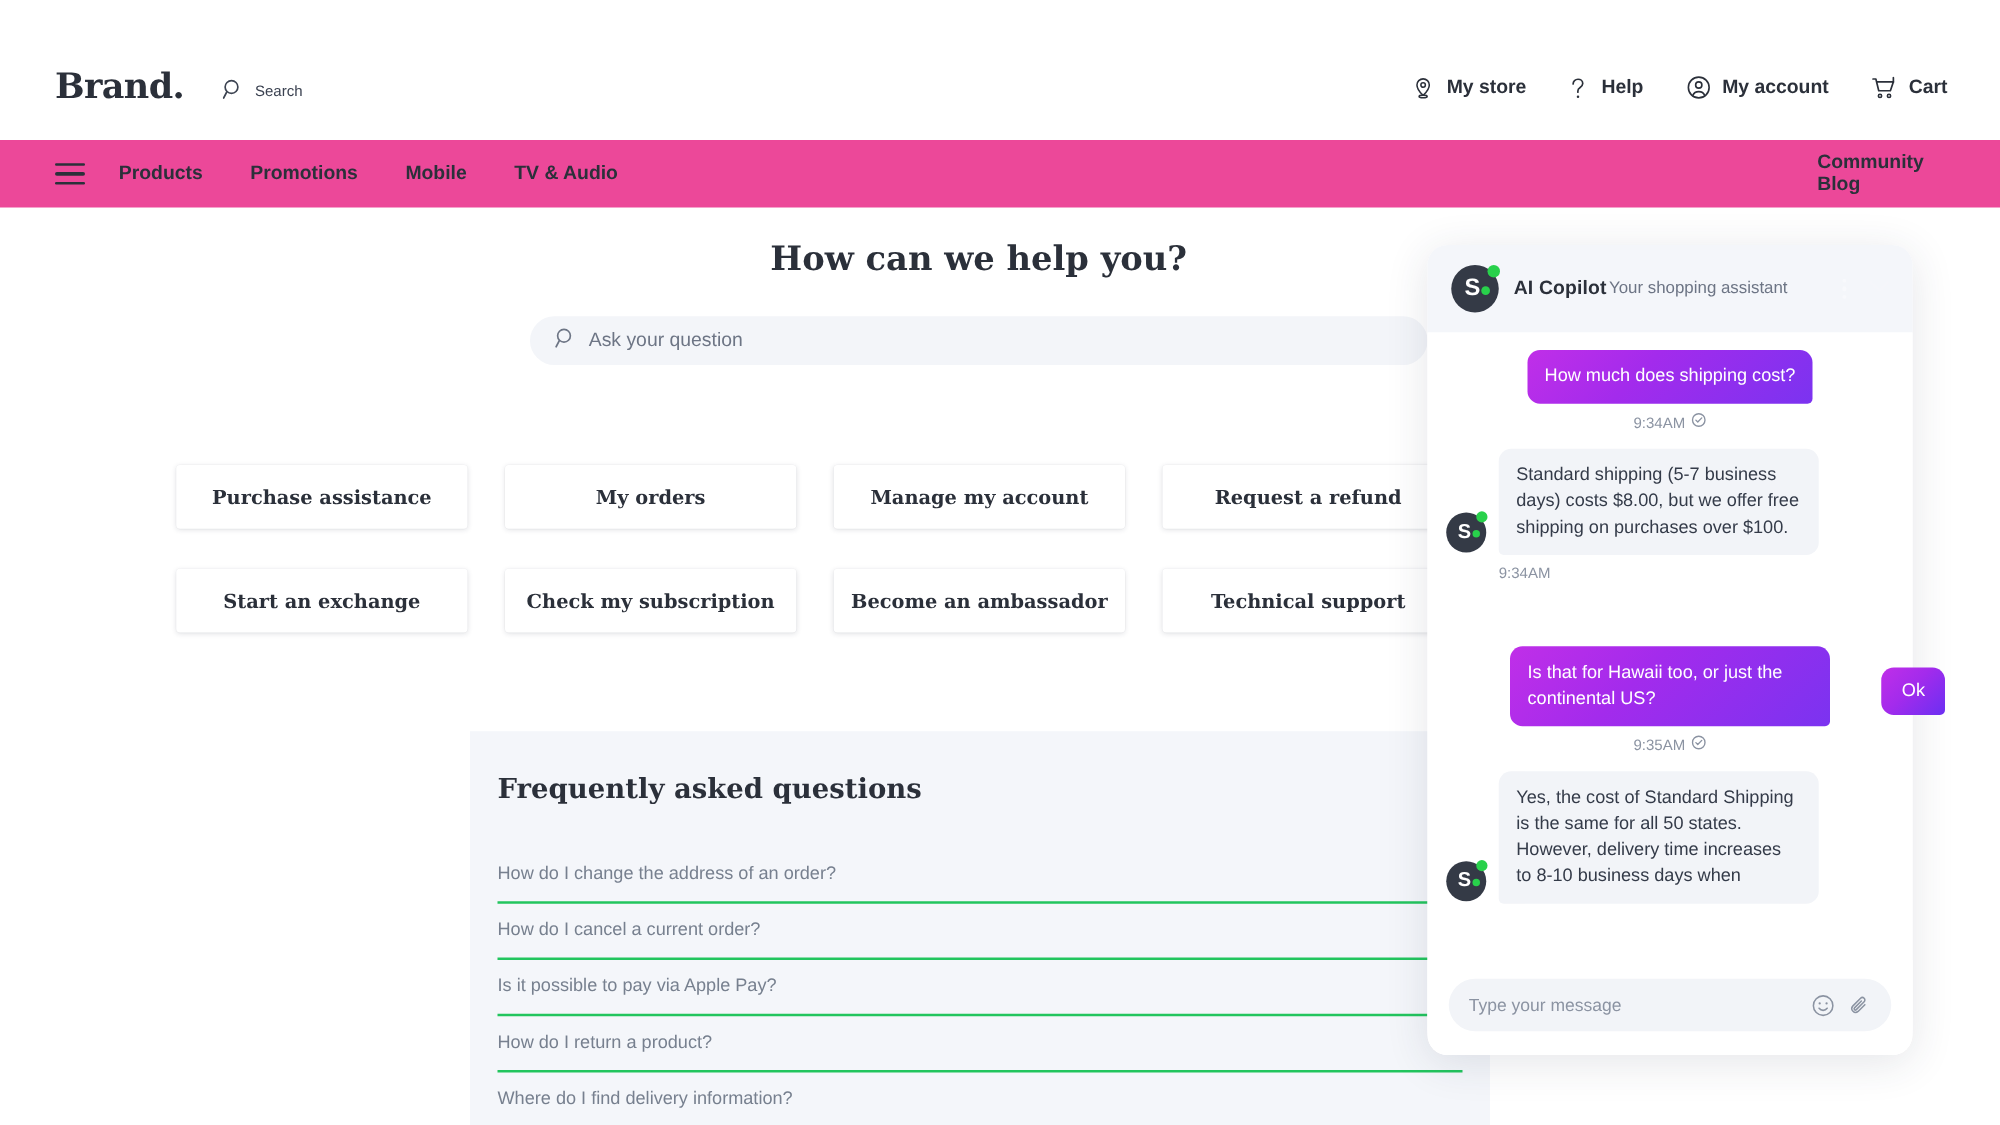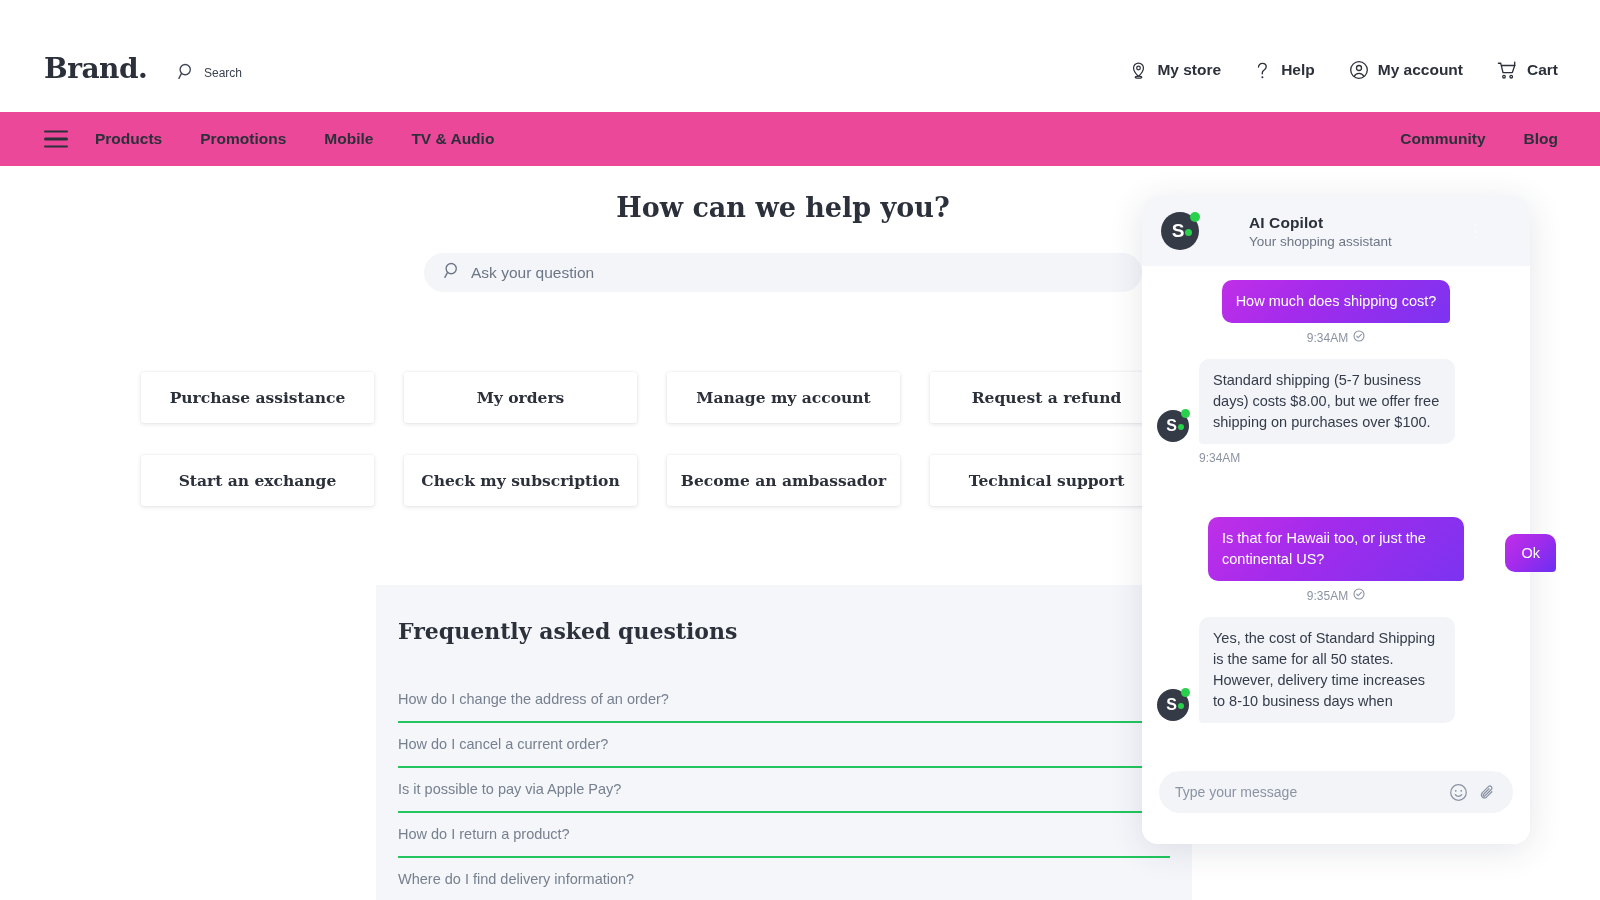--- a/index.html
+++ b/index.html
@@ -53,21 +53,21 @@
     width: 24px; height: 17px; cursor: pointer;
     display: flex; flex-direction: column; justify-content: space-between;
   }
   .burger i { display: block; height: 2.4px; width: 100%; background: #2b303a; border-radius: 2px; }
   .nav-left { position: absolute; left: 95px; display: flex; gap: 0; align-items: center; }
   .nav-item {
     font-size: 15.5px; font-weight: 600; color: #2b303a;
     padding: 0 19px; cursor: pointer; white-space: nowrap;
   }
   .nav-left .nav-item:first-child { padding-left: 0; }
-  .nav-right { position: absolute; right: 42px; display: flex; align-items: flex-start; }
+  .nav-right { position: absolute; right: 42px; display: flex; align-items: flex-start; flex-direction: column; }
   .nav-right .nav-item:last-child { padding-right: 0; }
 
   
   .hero-title {
     position: absolute; top: 192px; left: 0; width: 1566px;
     text-align: center;
     font-family: "DejaVu Serif", "Liberation Serif", serif;
     font-weight: 700; font-size: 27px; color: #2b303a;
   }
   .hero-search {
@@ -144,21 +144,21 @@
     margin-left: -4px; margin-top: -1px;
   }
   .avatar .dot-lg {
     position: absolute; right: -1px; top: 0px;
     width: 10px; height: 10px; border-radius: 50%; background: #28d14b;
   }
   .avatar .dot-sm {
     position: absolute; right: 7px; top: 17px;
     width: 7px; height: 7px; border-radius: 50%; background: #28d14b;
   }
-  .chat-id { display: flex; flex-direction: column; gap: 2px; margin-left: 38px; }
+  .chat-id { display: flex; gap: 2px; }
   .chat-name { font-size: 15.5px; font-weight: 700; color: #2b303a; letter-spacing: 0.1px; }
   .chat-sub { font-size: 13.5px; color: #6d7585; }
   .chat-hdr-actions {
     position: absolute; right: 18px; top: 50%; transform: translateY(-50%);
     display: flex; align-items: center; gap: 18px;
   }
   .kebab { display: flex; flex-direction: column; gap: 3px; cursor: pointer; }
   .kebab i { width: 3.4px; height: 3.4px; border-radius: 50%; background: #f8f9fc; display: block; }
   .chev { cursor: pointer; }
 
@@ -206,21 +206,21 @@
   .ok-float {
     position: absolute; right: -26px; top: 338px;
     color: #ffffff; font-size: 14.5px;
     background: linear-gradient(135deg, #c02fe8 0%, #a32bec 45%, #6b2ff2 100%);
     border-radius: 10px 10px 4px 10px;
     padding: 11px 16px;
     z-index: 5;
   }
 
   .composer-wrap {
-    position: absolute; left: 0; bottom: 16px; width: 388px; height: 72px;
+    position: absolute; left: 0; bottom: 4px; width: 388px; height: 72px;
     background: #ffffff; border-radius: 0 0 16px 16px;
     display: flex; align-items: center; padding: 0 17px;
   }
   .composer {
     width: 100%; height: 42px; background: #f2f4f8; border-radius: 21px;
     display: flex; align-items: center; padding: 0 16px; gap: 10px;
   }
   .composer .ph { flex: 1; font-size: 14px; color: #8b93a2; }
   .composer .ic { cursor: pointer; display: flex; align-items: center; }
 </style>

